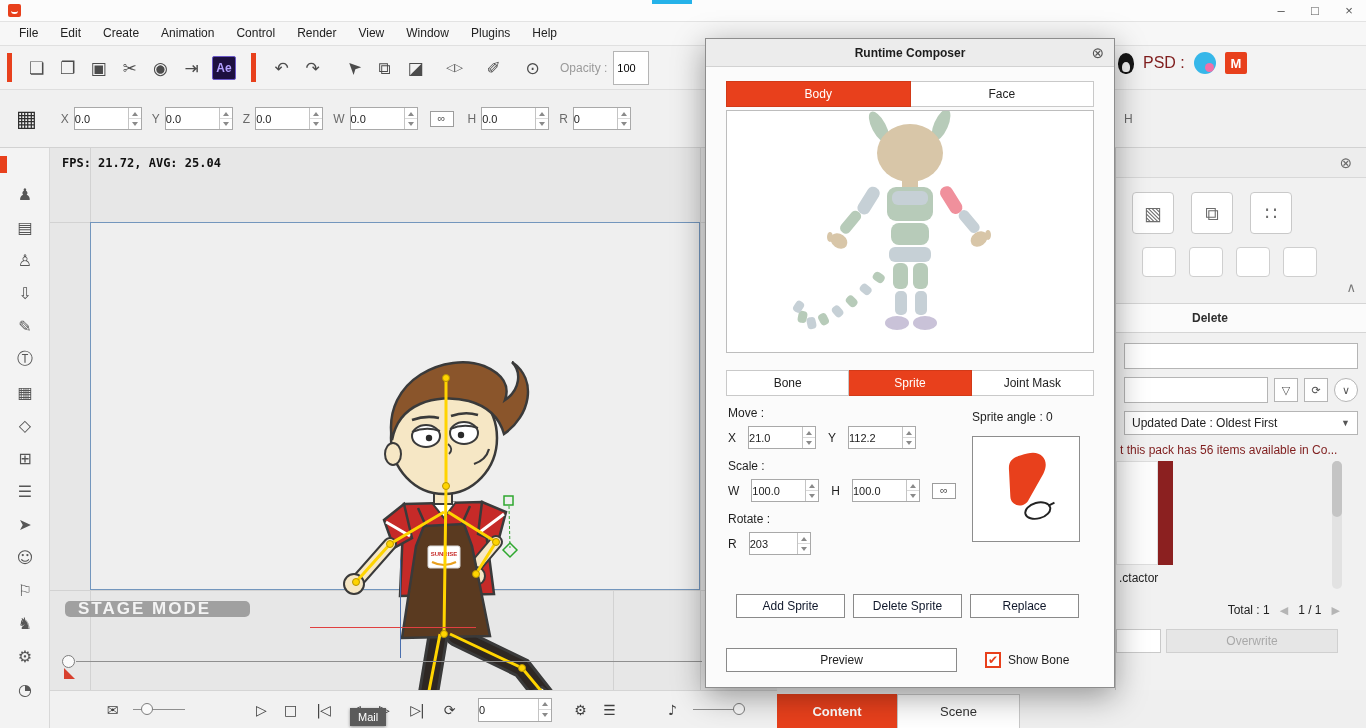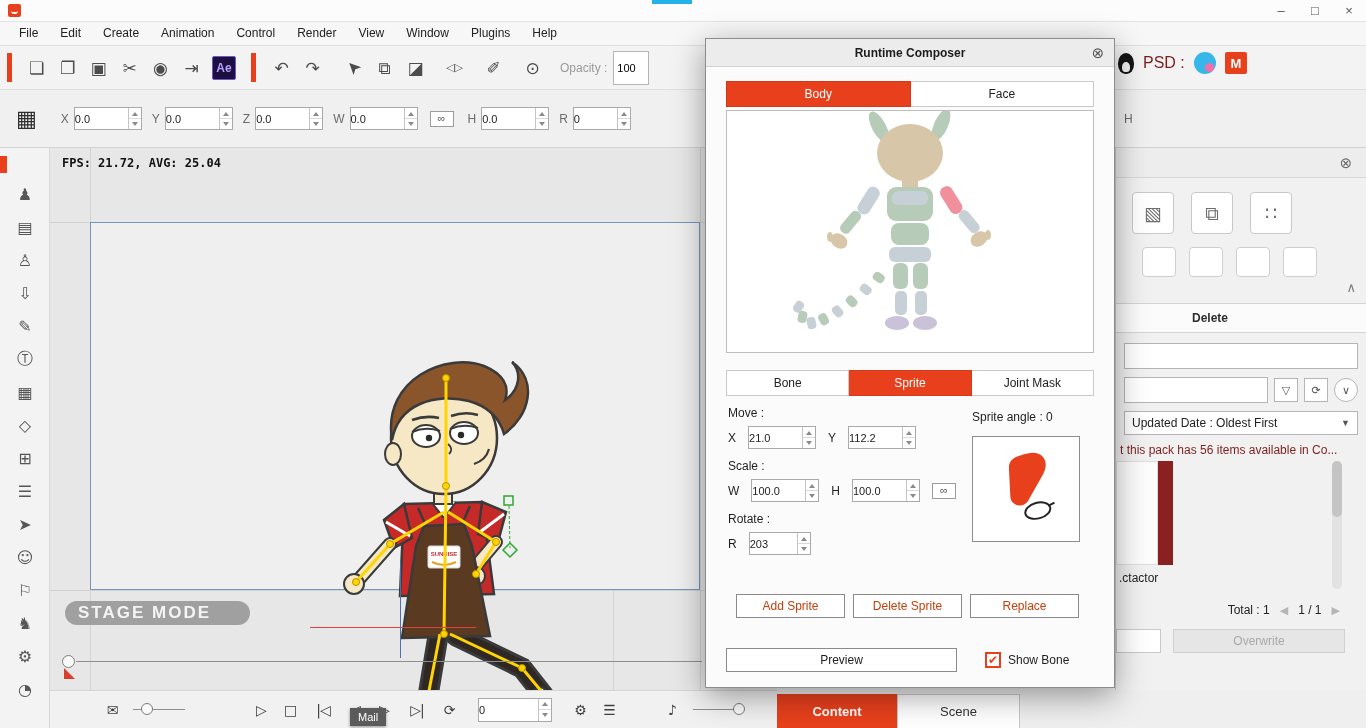--- a/index.html
+++ b/index.html
@@ -74,22 +74,22 @@
   .side-ico{width:50px;height:33px;display:flex;align-items:center;justify-content:center;
             font-size:16px;color:#565656;cursor:pointer;font-family:"DejaVu Sans",sans-serif}
 
   
   .canvas{position:absolute;left:50px;top:148px;width:727px;height:542px;background:#e7e7e7;overflow:hidden}
   .gline{position:absolute;background:#d2d2d2}
   .stage{position:absolute;left:40px;top:74px;width:610px;height:368px;background:#efefef;
          border:1px solid #7396bd}
   .fps{position:absolute;left:12px;top:8px;font-family:"DejaVu Sans Mono",monospace;
        font-size:12px;color:#111;font-weight:bold}
-  .stagemode{position:absolute;left:15px;top:453px;width:185px;height:24px;background:rgba(150,150,150,.88);
-             border-radius:15px;color:#f4f4f4;font-size:17px;font-weight:bold;letter-spacing:2px;
+  .stagemode{position:absolute;left:15px;top:453px;width:185px;height:16px;background:rgba(150,150,150,.88);
+             border-radius:5px;color:#f4f4f4;font-size:17px;font-weight:bold;letter-spacing:2px;
              display:flex;align-items:center;padding-left:13px}
   .redline{position:absolute;left:260px;top:479px;width:166px;height:1px;background:#e04040}
   .bluevline{position:absolute;left:350px;top:412px;width:1px;height:98px;background:#4a6fae}
   .corner-tri{position:absolute;left:14px;top:520px;width:0;height:0;
               border-bottom:11px solid #d8402e;border-right:11px solid transparent}
   .hslider{position:absolute}
   .hslider .track{position:absolute;left:14px;right:0;top:6px;height:1px;background:#8f8f8f}
   .hslider .knob{position:absolute;top:0;width:13px;height:13px;border:1px solid #7d7d7d;
                  border-radius:50%;background:#fafafa;cursor:pointer}
 
@@ -141,21 +141,21 @@
   .rp-list{position:relative;margin-top:2px;height:136px}
   .thumb-card{position:absolute;left:0;top:2px;width:42px;height:104px;background:#fcfcfc;border:1px solid #ddd;cursor:pointer}
   .thumb-strip{position:absolute;left:42px;top:2px;width:15px;height:104px;background:#8b2020;cursor:pointer}
   .thumb-name{position:absolute;left:3px;top:112px;font-size:12px;color:#222}
   .rp-scroll{position:absolute;right:24px;top:2px;width:10px;height:128px;background:#e2e2e2;border-radius:5px}
   .rp-thumb{position:absolute;left:0;top:0;width:10px;height:56px;background:#c4c4c4;border-radius:5px;cursor:pointer}
   .rp-total{display:flex;align-items:center;margin:8px 26px 0 0;justify-content:flex-end;gap:10px;font-size:12px;color:#222}
   .pg-arrow{color:#b5b5b5;font-size:11px;cursor:pointer;font-family:"DejaVu Sans",sans-serif}
   .rp-ovr-row{position:relative;margin-top:12px;height:24px}
   .rp-ovr-part{position:absolute;left:0;top:0;width:45px;height:24px;background:#fff;border:1px solid #c9c9c9}
-  .rp-ovr{position:absolute;left:57px;top:0;width:172px;height:24px;background:#e6e6e6;border:1px solid #d0d0d0;
+  .rp-ovr{position:absolute;left:50px;top:0;width:172px;height:24px;background:#e6e6e6;border:1px solid #d0d0d0;
           color:#a9a9a9;font-size:12px;font-family:inherit;cursor:default}
 
   
   .dlg{position:absolute;left:705px;top:38px;width:410px;height:650px;background:#fbfbfb;
        border:1px solid #8d8d8d;box-shadow:0 8px 30px rgba(0,0,0,.38);z-index:40}
   .dlg-head{height:28px;background:#ececec;border-bottom:1px solid #d2d2d2;position:relative;
             display:flex;align-items:center;justify-content:center}
   .dlg-title{font-size:12px;font-weight:bold;color:#1d1d1d}
   .dlg-close{position:absolute;right:10px;top:5px;font-size:15px;color:#555;cursor:pointer}
   .dlg-tabs{margin:14px 20px 0;display:flex}
@@ -167,21 +167,21 @@
   .mid-tabs{margin:17px 20px 0;display:flex}
   .dform{margin:4px 20px 0;position:relative;height:212px}
   .flabel{display:block;font-size:12px;color:#1e1e1e;margin:10px 0 6px 2px}
   .frow{display:flex;align-items:center;gap:12px;margin-left:2px}
   .axis{font-size:12px;color:#1e1e1e}
   .sprite-angle{position:absolute;right:12px;top:4px;width:110px}
   .sa-lbl{font-size:12px;color:#1e1e1e}
   .sa-box{margin-top:12px;width:108px;height:106px;border:1px solid #8d8d8d;background:#fff}
   .btn-row{position:absolute;left:10px;bottom:0;display:flex;gap:8px}
   .dbtn{width:109px;height:24px;background:#fff;border:1px solid #8a8a8a;font-size:12px;
-        font-family:inherit;color:#c2410c;cursor:pointer}
+        font-family:inherit;color:#0f172a;cursor:pointer}
   .dlg-foot{margin:30px 20px 0;display:flex;align-items:center}
   .preview-btn{width:231px;height:24px;background:#fff;border:1px solid #8a8a8a;font-size:12px;
                font-family:inherit;color:#222;cursor:pointer}
   .cbgroup{margin-left:28px;display:flex;align-items:center;gap:7px;cursor:pointer}
   .cbox{width:16px;height:16px;border:2px solid #e8401c;background:#fff;color:#e8401c;
         font-size:12px;line-height:12px;text-align:center;font-weight:bold;font-family:"DejaVu Sans",sans-serif}
   .cb-lbl{font-size:12px;color:#1e1e1e}
 </style>
 </head>
 <body>

